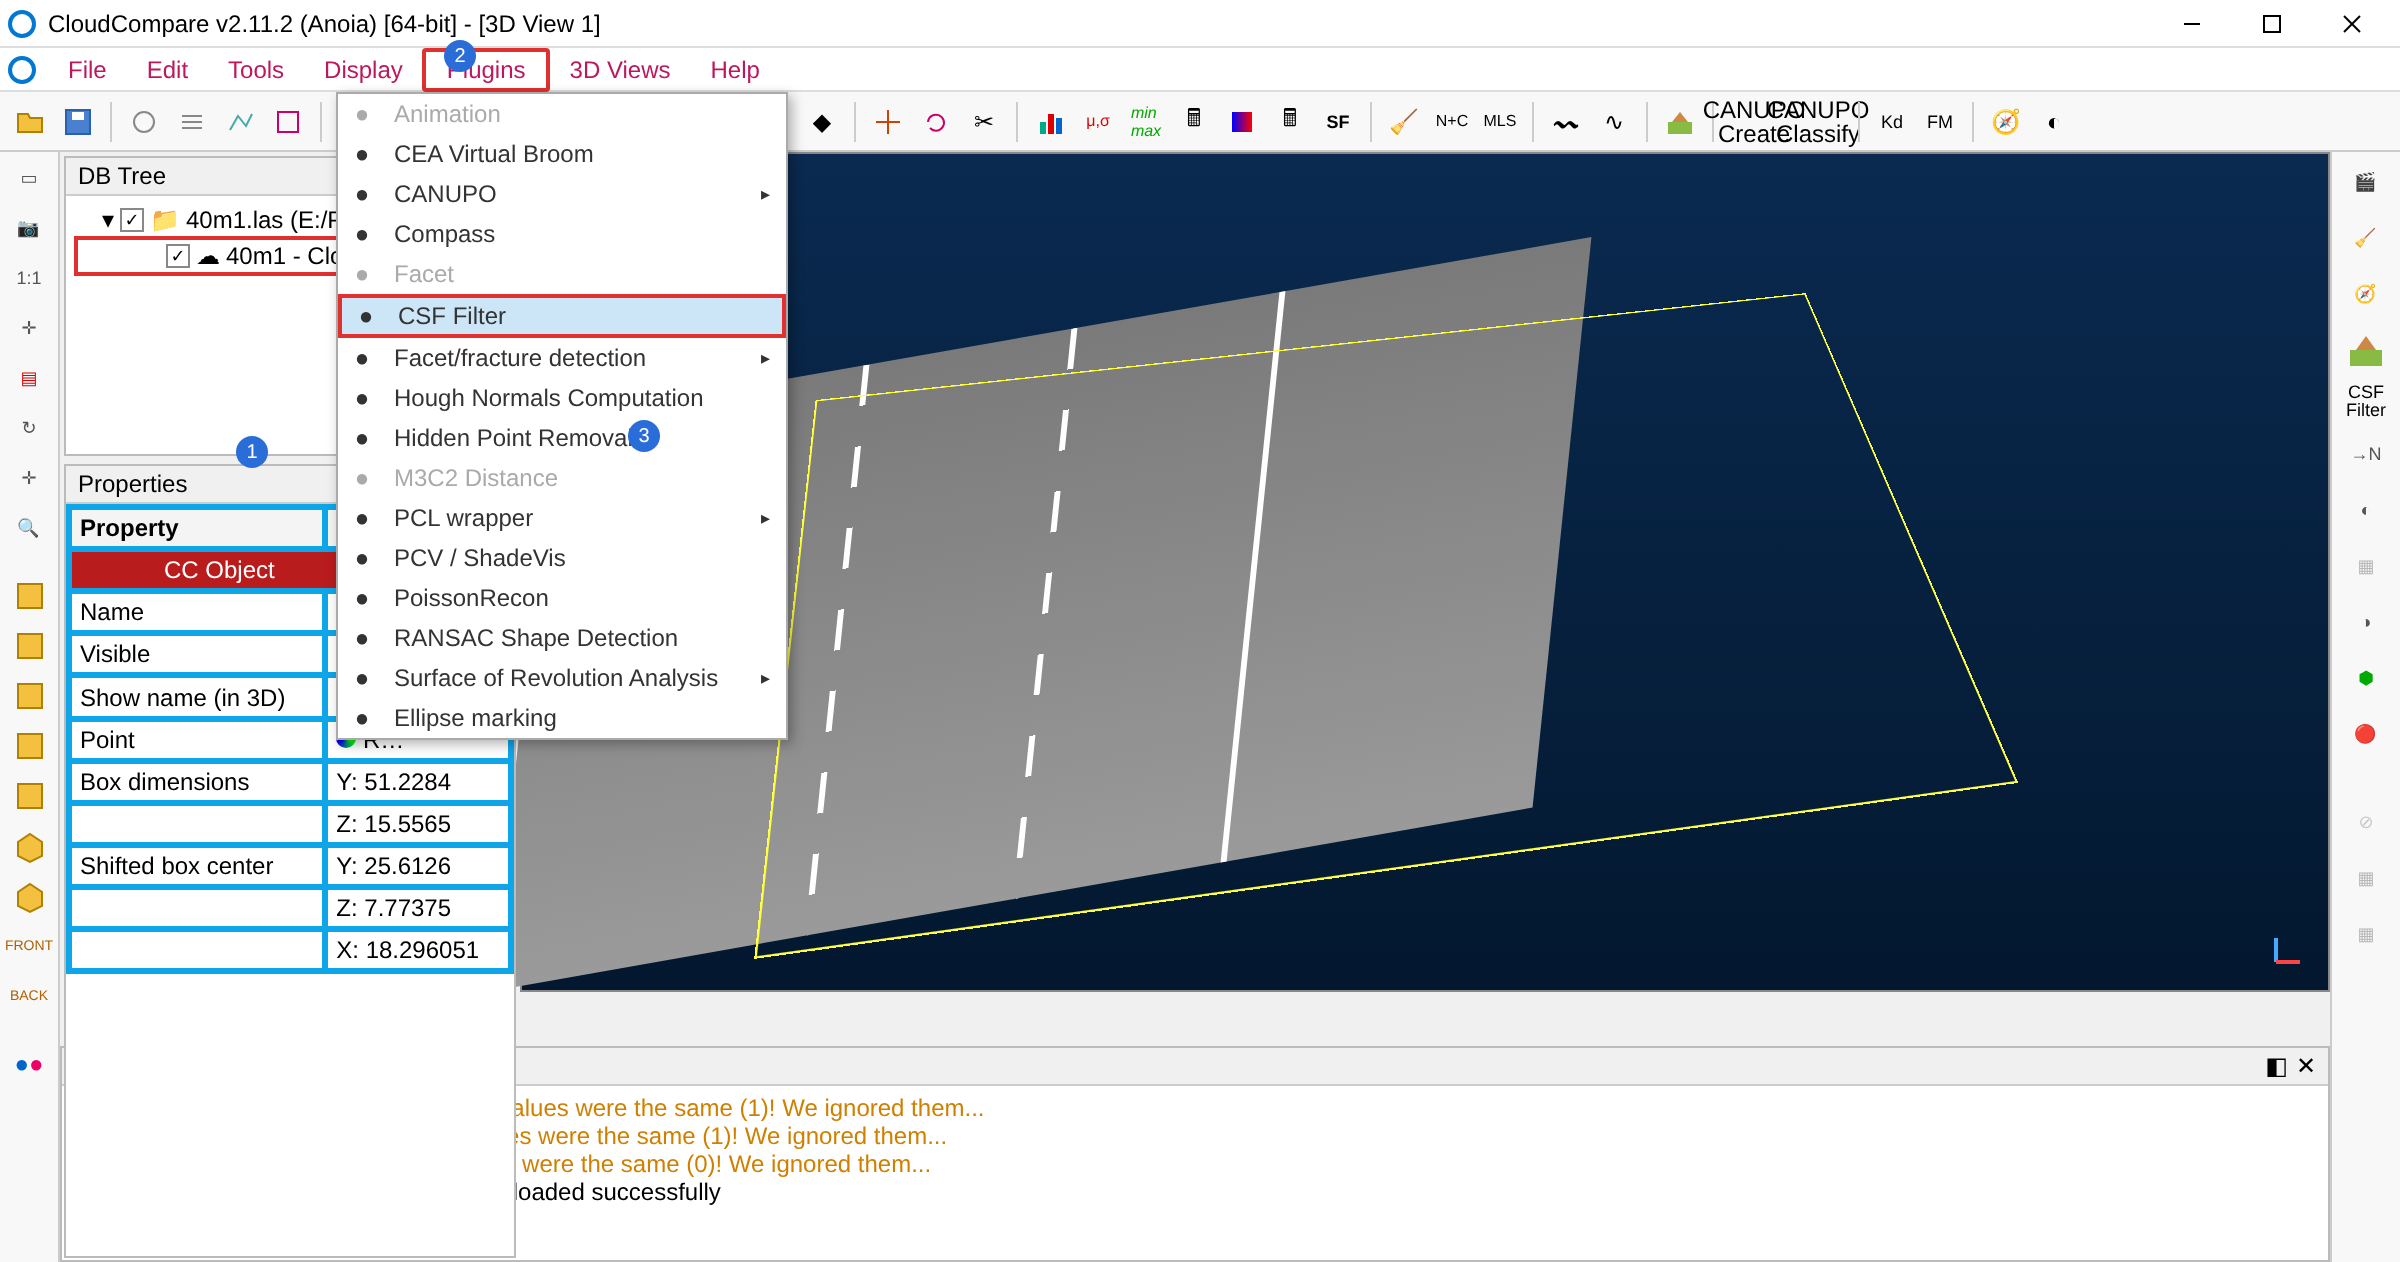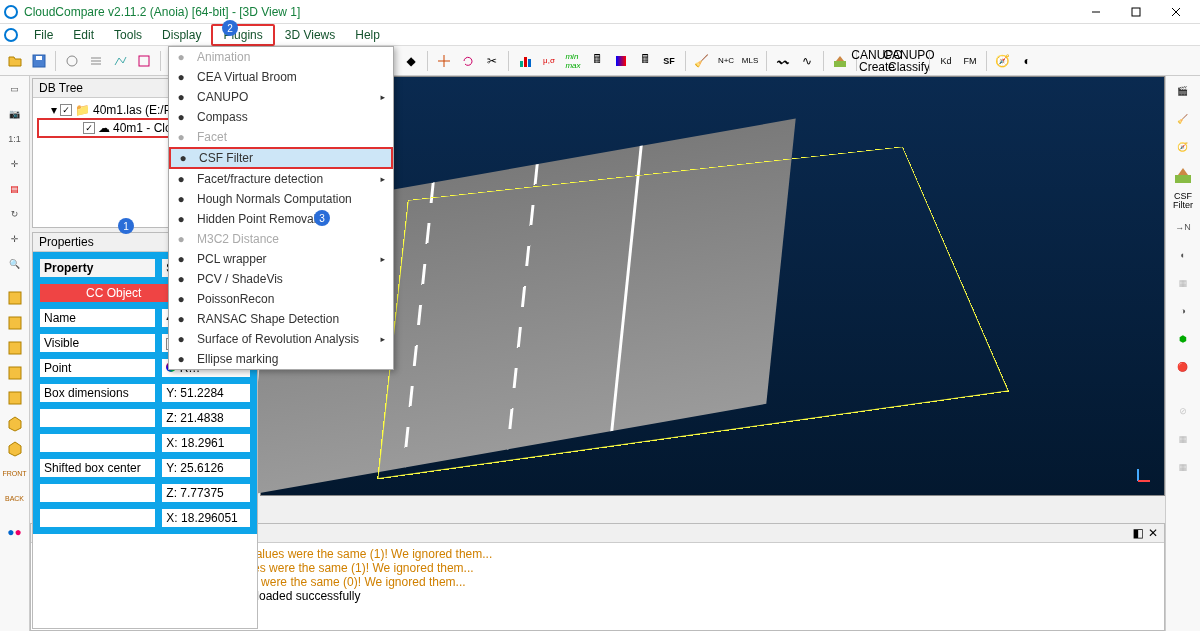--- a/index.html
+++ b/index.html
@@ -1,29 +1,29 @@
 <!DOCTYPE html>
 <html><head>
 <meta charset="utf-8">
 <style>
 * { box-sizing: border-box; margin: 0; padding: 0; font-family: "Segoe UI", Tahoma, sans-serif; font-size: 12px; }
 body { width: 1200px; height: 631px; background: #f0f0f0; overflow: hidden; position: relative; }
 
 
 .titlebar { height: 24px; background: #fff; display: flex; align-items: center; padding: 0 4px; border-bottom: 1px solid #ddd; }
 .titlebar .icon-cc { width: 14px; height: 14px; border: 2px solid #0078d4; border-radius: 50%; margin-right: 6px; }
-.titlebar .title { flex: 1; color: #15803d; }
+.titlebar .title { flex: 1; color: #000000; }
 .titlebar .winbtns { display: flex; }
 .titlebar .winbtn { width: 40px; height: 24px; display: flex; align-items: center; justify-content: center; color: #333; }
 .titlebar .winbtn svg { width: 10px; height: 10px; }
 
 
 .menubar { height: 22px; background: #fff; display: flex; align-items: center; border-bottom: 1px solid #ddd; padding-left: 4px; }
 .menubar .icon-cc { width: 14px; height: 14px; border: 2px solid #0078d4; border-radius: 50%; margin-right: 6px; }
-.menubar .menuitem { padding: 0 10px; height: 22px; display: flex; align-items: center; color: #14532d; }
+.menubar .menuitem { padding: 0 10px; height: 22px; display: flex; align-items: center; color: #be185d; }
 .menubar .menuitem.hl { border: 2px solid #e03030; border-radius: 2px; }
 
 
 .toolbar { height: 30px; background: #f8f8f8; border-bottom: 1px solid #ccc; display: flex; align-items: center; padding: 0 4px; gap: 2px; }
 .tbtn { width: 22px; height: 22px; display: flex; align-items: center; justify-content: center; border: 1px solid transparent; }
 .sep { width: 1px; height: 20px; background: #ccc; margin: 0 3px; }
 
 
 .main { position: absolute; top: 76px; left: 0; right: 0; bottom: 0; display: flex; }
 
@@ -38,23 +38,23 @@
 .tree-body { padding: 4px; font-size: 12px; }
 .tree-row { display: flex; align-items: center; gap: 3px; padding: 1px 0; }
 .tree-row.indent1 { padding-left: 14px; }
 .tree-row.indent2 { padding-left: 44px; }
 .chk { width: 12px; height: 12px; border: 1px solid #888; background:#fff; display:inline-flex; align-items:center; justify-content:center; font-size:9px; color:#000;}
 .tree-row.hl { border: 2px solid #e03030; }
 
 
 .props { flex: 1; overflow: hidden; }
 .props table { width: 100%; border-collapse: collapse; font-size: 11px; }
-.props th, .props td { border: 7px solid #0ea5e9; padding: 2px 4px; text-align: left; }
+.props th, .props td { border: 3px solid #0ea5e9; padding: 2px 4px; text-align: left; }
 .props th { background: #f4f4f4; }
-.props .section { background: #ef4444; color: #fff; padding-left: 46px; }
+.props .section { background: #b91c1c; color: #fff; padding-left: 46px; }
 
 
 .view3d { position: absolute; left: 260px; top: 0; right: 35px; height: 420px; background: linear-gradient(#0a2a50, #03182f); border: 1px solid #888; }
 .view3d .zoomctrl { position: absolute; top: 8px; left: 8px; display: flex; gap: 6px; }
 .view3d .zc { width: 44px; height: 16px; background: #2a4a3a; border: 1px solid #555; display: flex; align-items:center; justify-content:space-around; color:#fff; font-weight:bold; }
 .view3d .scale { position: absolute; bottom: 14px; right: 40px; color: #fff; font-size: 11px; text-align:center; }
 .view3d .scale .bar { width: 200px; height: 1px; background: #fff; margin-bottom:4px;}
 .view3d .axis { position: absolute; bottom: 10px; right: 10px; width: 20px; height: 20px; }
 
 
@@ -366,34 +366,34 @@
           <tbody id="prop-rows">
             <tr>
               <td>Name</td>
               <td>40m1</td>
             </tr>
             <tr>
               <td>Visible</td>
               <td><span class="chk">✓</span></td>
             </tr>
             <tr>
+              <td>Show name (in 3D)</td>
+              <td><span class="chk"></span></td>
+            </tr>
+            <tr>
               <td>Point</td>
               <td><span style="display:inline-block;width:10px;height:10px;background:conic-gradient(red,lime,blue,red);border-radius:50%;"></span> R…</td>
             </tr>
             <tr>
               <td>Box dimensions</td>
               <td>Y: 51.2284</td>
             </tr>
             <tr>
               <td></td>
-              <td>Z: 21.4838</td>
-            </tr>
-            <tr>
-              <td></td>
-              <td>X: 18.2961</td>
+              <td>Z: 15.5565</td>
             </tr>
             <tr>
               <td>Shifted box center</td>
               <td>Y: 25.6126</td>
             </tr>
             <tr>
               <td></td>
               <td>Z: 7.77375</td>
             </tr>
             <tr>

